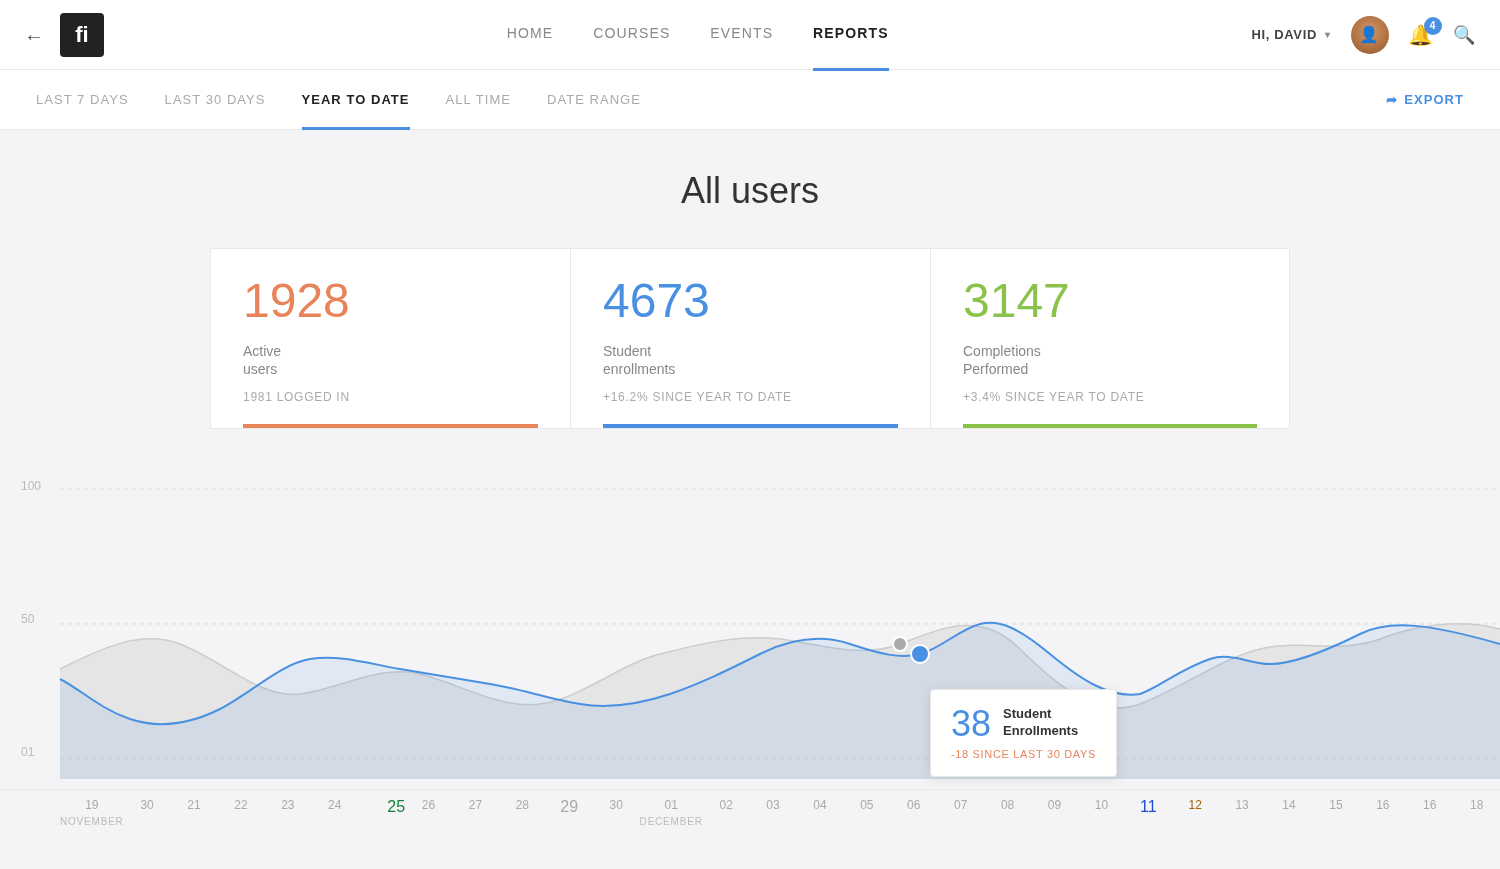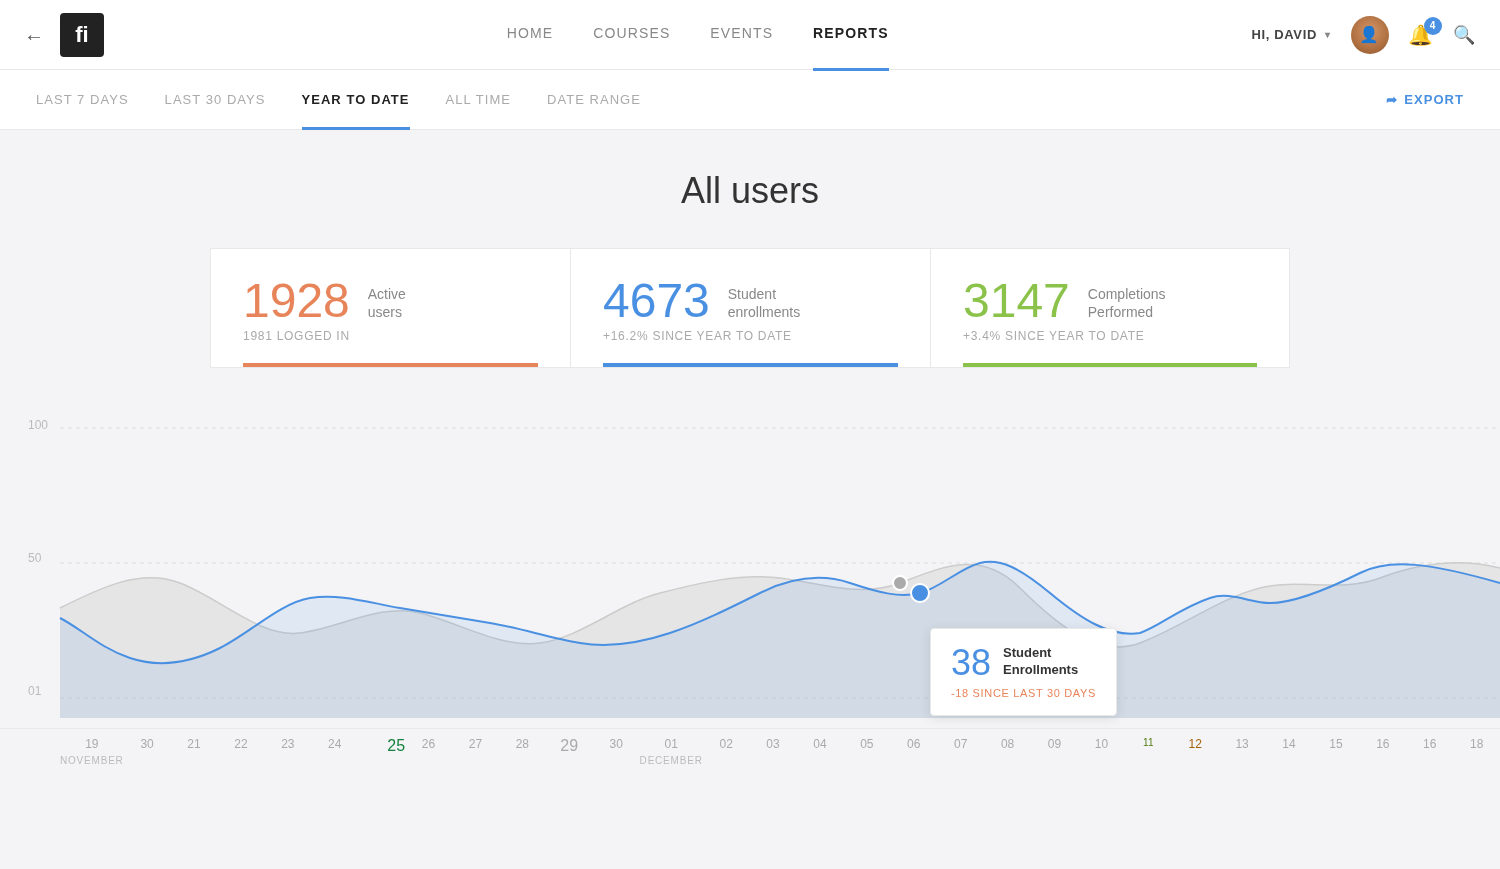--- a/index.html
+++ b/index.html
@@ -209,22 +209,23 @@
       padding: 28px 32px 0 32px;
       position: relative;
       border: 1px solid #e8e8e8;
     }
     .stats-card:not(:last-child) {
       border-right: none;
     }
     .stats-card-top {
       display: flex;
       align-items: flex-start;
-      gap: 18px;
-      margin-bottom: 4px;
+      gap: 9px;
+      margin-bottom: 12px;
+      flex-direction: column;
     }
     .stats-number {
       font-size: 48px;
       font-weight: 300;
       line-height: 1;
     }
     .stats-number.orange { color: #e8845a; }
     .stats-number.blue { color: #4a90e2; }
     .stats-number.green { color: #8bc34a; }
     .stats-label {
@@ -382,21 +383,21 @@
         <span class="stats-number green">3147</span>
         <span class="stats-label">Completions<br>Performed</span>
       </div>
       <div class="stats-sub">+3.4% SINCE YEAR TO DATE</div>
       <div class="stats-bar green"></div>
     </div>
     </div>
 
   <div class="chart-wrapper" style="position:relative; background:#f4f4f6;">
 
-    <div style="position:absolute; left:28px; top:10px; display:flex; flex-direction:column; justify-content:space-between; height:280px; font-size:12px; color:#bbb; z-index:2;">
+    <div style="position:absolute; left:21px; top:10px; display:flex; flex-direction:column; justify-content:space-between; height:280px; font-size:12px; color:#bbb; z-index:2;">
       <span>100</span>
       <span>50</span>
       <span>01</span>
     </div>
     <svg class="chart-svg" viewBox="0 0 1500 320" preserveAspectRatio="none" style="display:block; width:100%; height:320px;">
 
       <line x1="60" y1="20" x2="1500" y2="20" stroke="#ddd" stroke-width="1" stroke-dasharray="4,4"></line>
       <line x1="60" y1="155" x2="1500" y2="155" stroke="#ddd" stroke-width="1" stroke-dasharray="4,4"></line>
       <line x1="60" y1="290" x2="1500" y2="290" stroke="#ddd" stroke-width="1" stroke-dasharray="4,4"></line>
 
@@ -484,21 +485,21 @@
       </div>
       <div class="xaxis-label" style="flex: 1 1 0%; display: flex; flex-direction: column; align-items: center; font-size: 12px; color: rgb(170, 170, 170);">
         <span>08</span>
       </div>
       <div class="xaxis-label" style="flex: 1 1 0%; display: flex; flex-direction: column; align-items: center; font-size: 12px; color: rgb(170, 170, 170);">
         <span>09</span>
       </div>
       <div class="xaxis-label" style="flex: 1 1 0%; display: flex; flex-direction: column; align-items: center; font-size: 12px; color: rgb(170, 170, 170);">
         <span>10</span>
       </div>
-      <div class="xaxis-label" style="flex: 1 1 0%; display: flex; flex-direction: column; align-items: center; font-size: 10px; color: #4d7c0f;">
+      <div class="xaxis-label" style="flex: 1 1 0%; display: flex; flex-direction: column; align-items: center; font-size: 16px; color: #1d4ed8;">
         <span>11</span>
       </div>
       <div class="xaxis-label" style="flex: 1 1 0%; display: flex; flex-direction: column; align-items: center; font-size: 12px; color: #a16207; justify-content: center;">
         <span>12</span>
       </div>
       <div class="xaxis-label" style="flex: 1 1 0%; display: flex; flex-direction: column; align-items: center; font-size: 12px; color: rgb(170, 170, 170);">
         <span>13</span>
       </div>
       <div class="xaxis-label" style="flex: 1 1 0%; display: flex; flex-direction: column; align-items: center; font-size: 12px; color: rgb(170, 170, 170);">
         <span>14</span>

